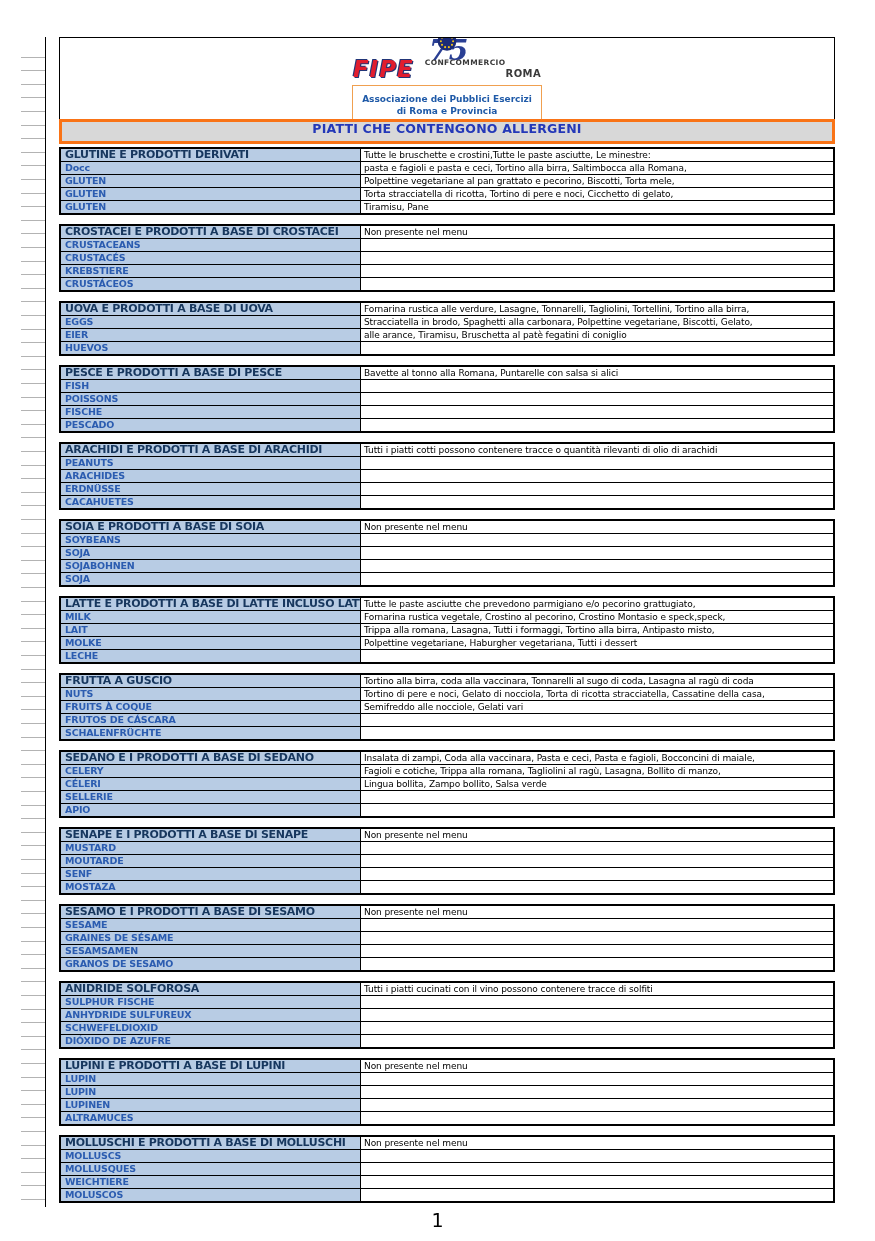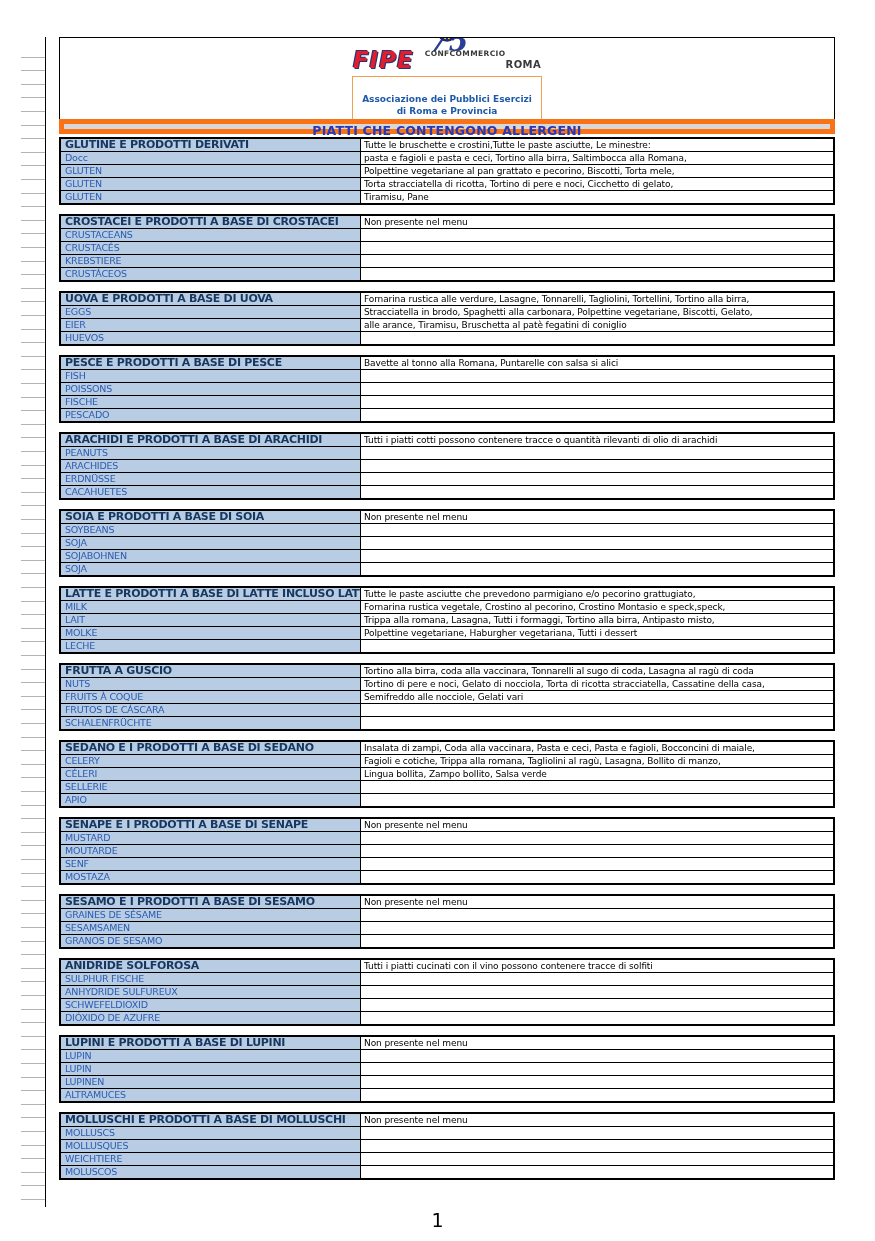--- a/index.html
+++ b/index.html
@@ -30,38 +30,38 @@
   .fipe-word {
     font-size:23px; font-weight:bold; font-style:italic; letter-spacing:1px;
     color:var(--fipe-red,#e11d2e);
     text-shadow:-1px -1px 0 var(--logo-navy,#223577), 1px 1px 0 var(--logo-navy,#223577);
   }
   .cc-block { display:flex; line-height:1.15; }
   .cc-top { font-size:7.5px; font-weight:bold; color:#3a3a3a; letter-spacing:.4px; }
   .cc-bottom { font-size:10px; font-weight:bold; color:#3a3a3a; letter-spacing:.4px;margin-top:9px; }
   .assoc-box {
     margin-top:3px; border:1px solid var(--association-border,#f0a050);
-    padding:17px 9px; text-align:center;
+    padding:8px 9px; text-align:center;
     color:var(--association-text,#1f5aa8); font-size:9px; line-height:1.3; font-weight:bold;
   }
   
   .title-bar {
-    margin-top:-1px; height:15px; line-height:14px; border:5px solid #f97316;
+    margin-top:-1px; height:25px; line-height:14px; border:3px solid #f97316;
     background:var(--title-bg,#d8d8d8); text-align:center;
     color:var(--title-text,#2438b8); font-weight:bold; font-size:12.5px; letter-spacing:.2px;
   }
   
   #sections { margin-top:3px; }
   .section { border:2px solid #000; margin-bottom:9px; background:#fff; }
   .trow { display:flex; height:13px; border-bottom:1px solid #000; }
   .trow:last-child { border-bottom:none; height:12px; }
   .cell { overflow:hidden; white-space:nowrap; line-height:12px; }
   .lcell { width:300px; border-right:1px solid #000; background:var(--cell-bg,#b8cce4); padding:0 0 0 4px; }
   .hcell { color:var(--header-text,#17375e); font-weight:bold; font-size:11px; letter-spacing:-0.3px; }
-  .tcell { color:var(--translation-text,#2b5cb0); font-weight:normal; font-size:9.5px; letter-spacing:-0.2px; }
+  .tcell { color:var(--translation-text,#2b5cb0); font-weight:bold; font-size:9.5px; letter-spacing:-0.2px; }
   .rcell { flex:1; color:#000; font-size:9px; padding:0 2px 0 3px; letter-spacing:-0.1px; }
   
   .page-number {
     position:absolute; left:0; top:1209px; width:875px; text-align:center;
     font-size:19px; color:#000;
   }
 </style>
 </head>
 <body>
 
@@ -320,20 +320,24 @@
           <div class="cell lcell tcell">MOSTAZA</div>
           <div class="cell rcell"></div>
         </div>
       </div>
       <div class="section">
         <div class="trow">
           <div class="cell lcell hcell">SESAMO E I PRODOTTI A BASE DI SESAMO</div>
           <div class="cell rcell">Non presente nel menu</div>
         </div>
         <div class="trow">
+          <div class="cell lcell tcell">SESAME</div>
+          <div class="cell rcell"></div>
+        </div>
+        <div class="trow">
           <div class="cell lcell tcell">GRAINES DE SÉSAME</div>
           <div class="cell rcell"></div>
         </div>
         <div class="trow">
           <div class="cell lcell tcell">SESAMSAMEN</div>
           <div class="cell rcell"></div>
         </div>
         <div class="trow">
           <div class="cell lcell tcell">GRANOS DE SESAMO</div>
           <div class="cell rcell"></div>

